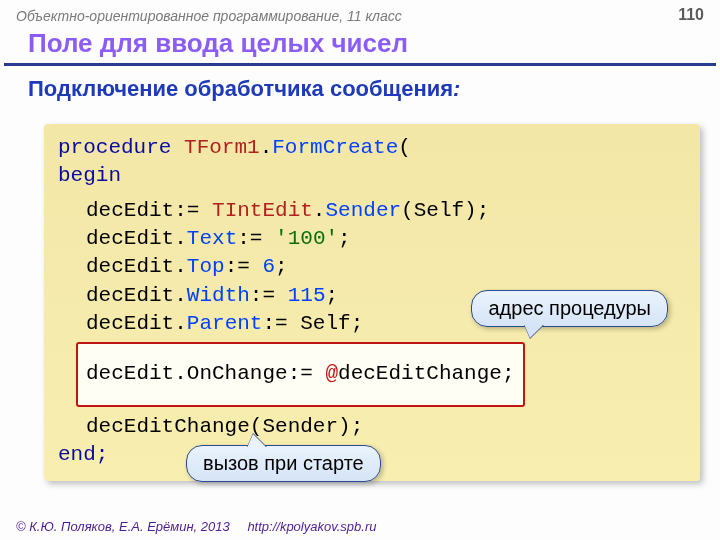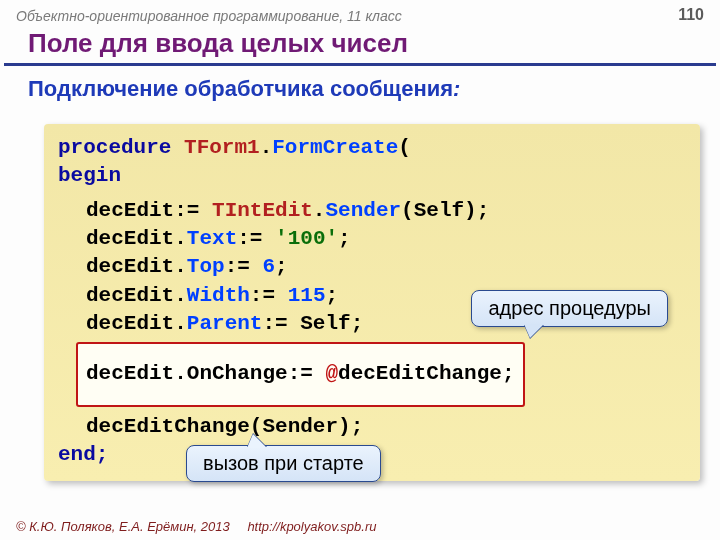--- a/index.html
+++ b/index.html
@@ -16,41 +16,41 @@
     font-size: 14px;
     padding: 6px 16px 2px 16px;
     display: flex;
     justify-content: space-between;
     align-items: flex-end;
   }
   .page-number { color: #5b5b5b; font-style: normal; font-weight: bold; font-size: 16px; }
   .title {
     font-size: 26px;
     font-weight: bold;
-    color: #701a75;
+    color: #8b5cf6;
     padding: 2px 16px 4px 24px;
     border-bottom: 3px solid #2a3b8f;
     margin: 0 4px 10px 4px;
   }
   .subtitle {
     color: #1e3ab8;
     font-size: 22px;
     font-weight: bold;
     padding: 0 0 22px 28px;
   }
   .subtitle .colon { color: #1e3ab8; font-style: italic; }
   .code-block {
     margin: 0 20px 0 44px;
     background: linear-gradient(#f2e7a7, #f8eeb0);
     border-radius: 4px;
     padding: 10px 14px 12px 14px;
     box-shadow: 3px 3px 6px rgba(0,0,0,0.25);
     font-family: "Courier New", monospace;
     font-size: 21px;
-    font-weight: bold;
+    font-weight: normal;
     line-height: 1.35;
     color: #000;
     position: relative;
   }
   .code-block .kw { color: #0a0aa0; }   
   .code-block .type { color: #b22020; } 
   .code-block .meth { color: #0040ff; } 
   .code-block .typ2 { color: #007a33; } 
   .code-block .prop-blue { color: #0040ff; }
   .code-block .num { color: #0040ff; }
@@ -65,21 +65,21 @@
     border-radius: 3px;
     padding: 16px 8px;
     margin: 4px -4px 6px 18px;
     display: inline-block;
   }
 
   .callout {
     position: absolute;
     background: linear-gradient(#eaf3fd, #d5e4f7);
     border: 1.5px solid #2a4a8f;
-    border-radius: 8px;
+    border-radius: 16px;
     padding: 6px 16px;
     font-family: Arial, sans-serif;
     font-size: 20px;
     font-weight: normal;
     color: #000;
     box-shadow: 2px 2px 5px rgba(0,0,0,0.25);
   }
   .callout.addr { top: 290px; right: 52px; }
   .callout.startup { top: 445px; left: 186px; }
 
@@ -100,21 +100,21 @@
     border-left: 6px solid transparent;
     border-right: 14px solid transparent;
     border-bottom: 14px solid #eaf3fd;
     filter: drop-shadow(0 -1px 0 #2a4a8f);
   }
 
   .footer {
     position: absolute;
     bottom: 6px; left: 16px;
     font-size: 13px;
-    color: #7f1d1d;
+    color: #4c1d95;
     font-style: italic;
   }
   .footer .url { margin-left: 14px; }
 </style>
 </head>
 <body>
 
 <div class="top-header">
   <span>Объектно-ориентированное программирование, 11 класс</span>
   <span class="page-number">110</span>

